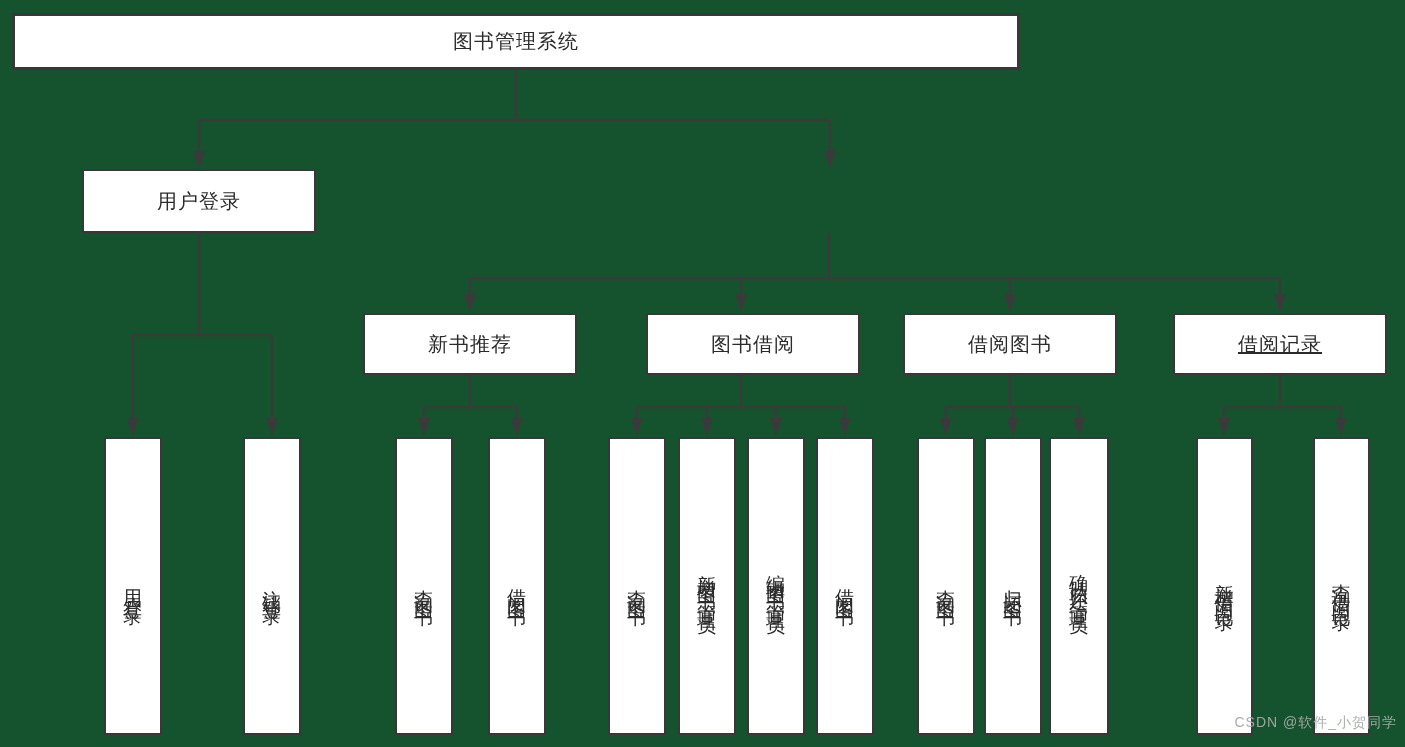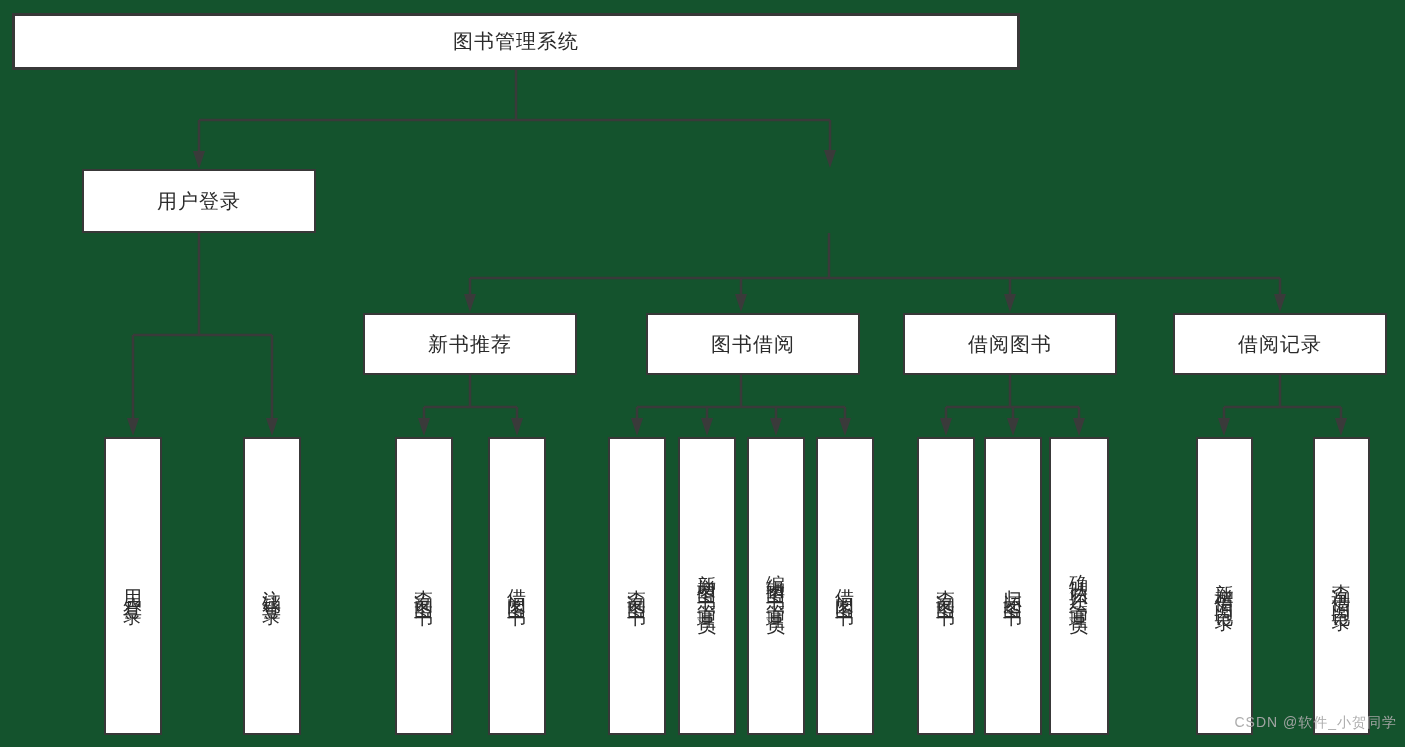--- a/index.html
+++ b/index.html
@@ -79,21 +79,21 @@
 
   <div class="node h" style="left:363px;top:313px;width:214px;height:62px;">
     <span>新书推荐</span>
   </div>
   <div class="node h" style="left:634px;top:313px;width:214px;height:62px;margin-left:12px;">
     <span>图书借阅</span>
   </div>
   <div class="node h" style="left:903px;top:313px;width:214px;height:62px;">
     <span>借阅图书</span>
   </div>
-  <div class="node h" style="left:1173px;top:313px;width:214px;height:62px;">
+  <div class="node h" style="left:1173px;top:313px;width:214px;height:62px;text-decoration:underline;">
     <span>借阅记录</span>
   </div>
 
   <div class="node v" style="left:104px;top:437px;width:58px;height:298px;">
     <span>用户登录</span>
   </div>
   <div class="node v" style="left:243px;top:437px;width:58px;height:298px;">
     <span>注销登录</span>
   </div>
   <div class="node v" style="left:395px;top:437px;width:58px;height:298px;">

